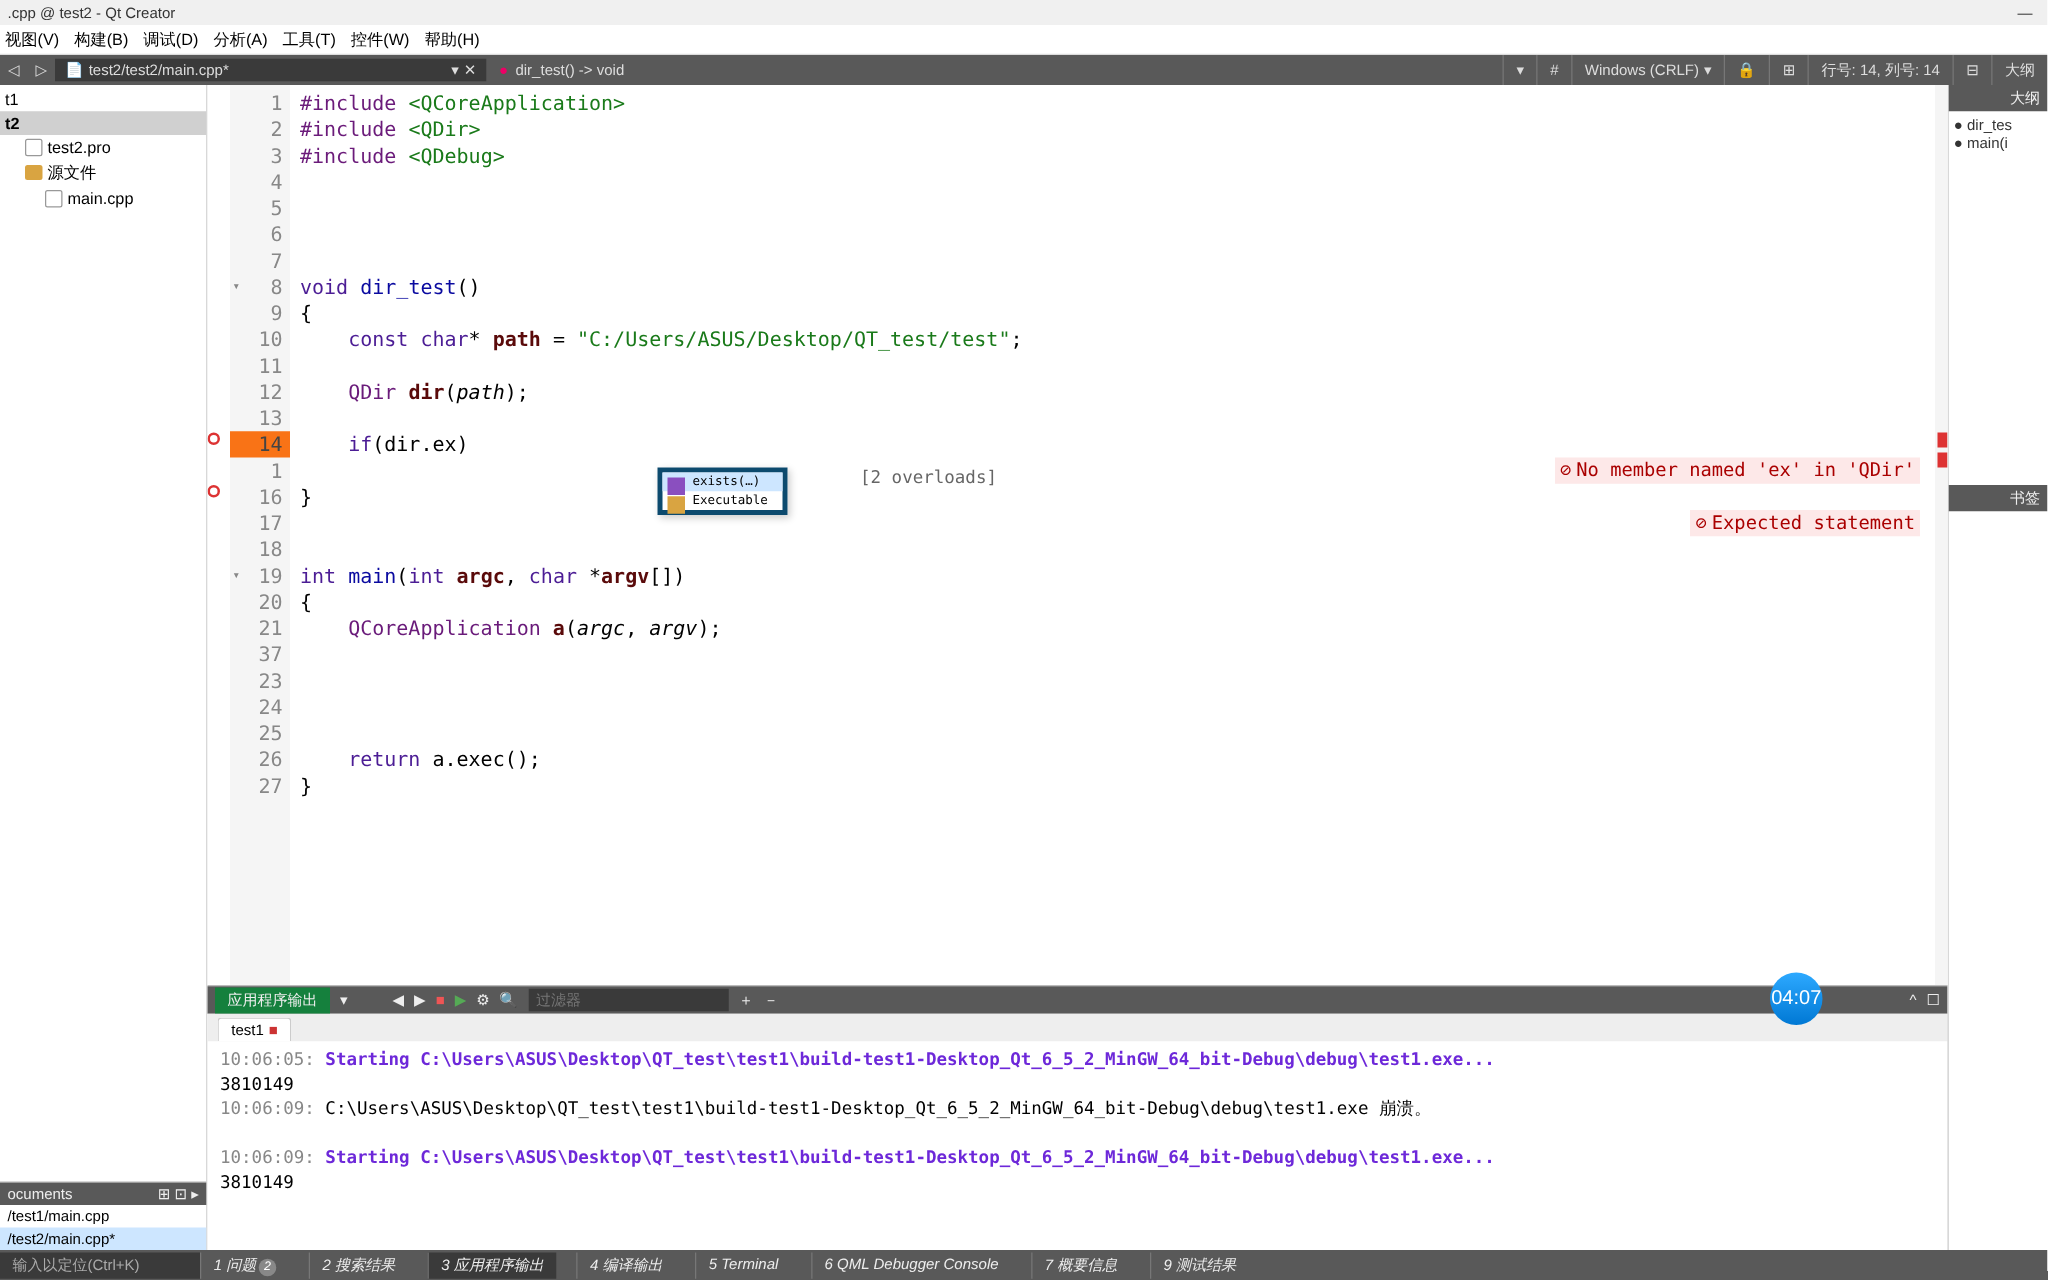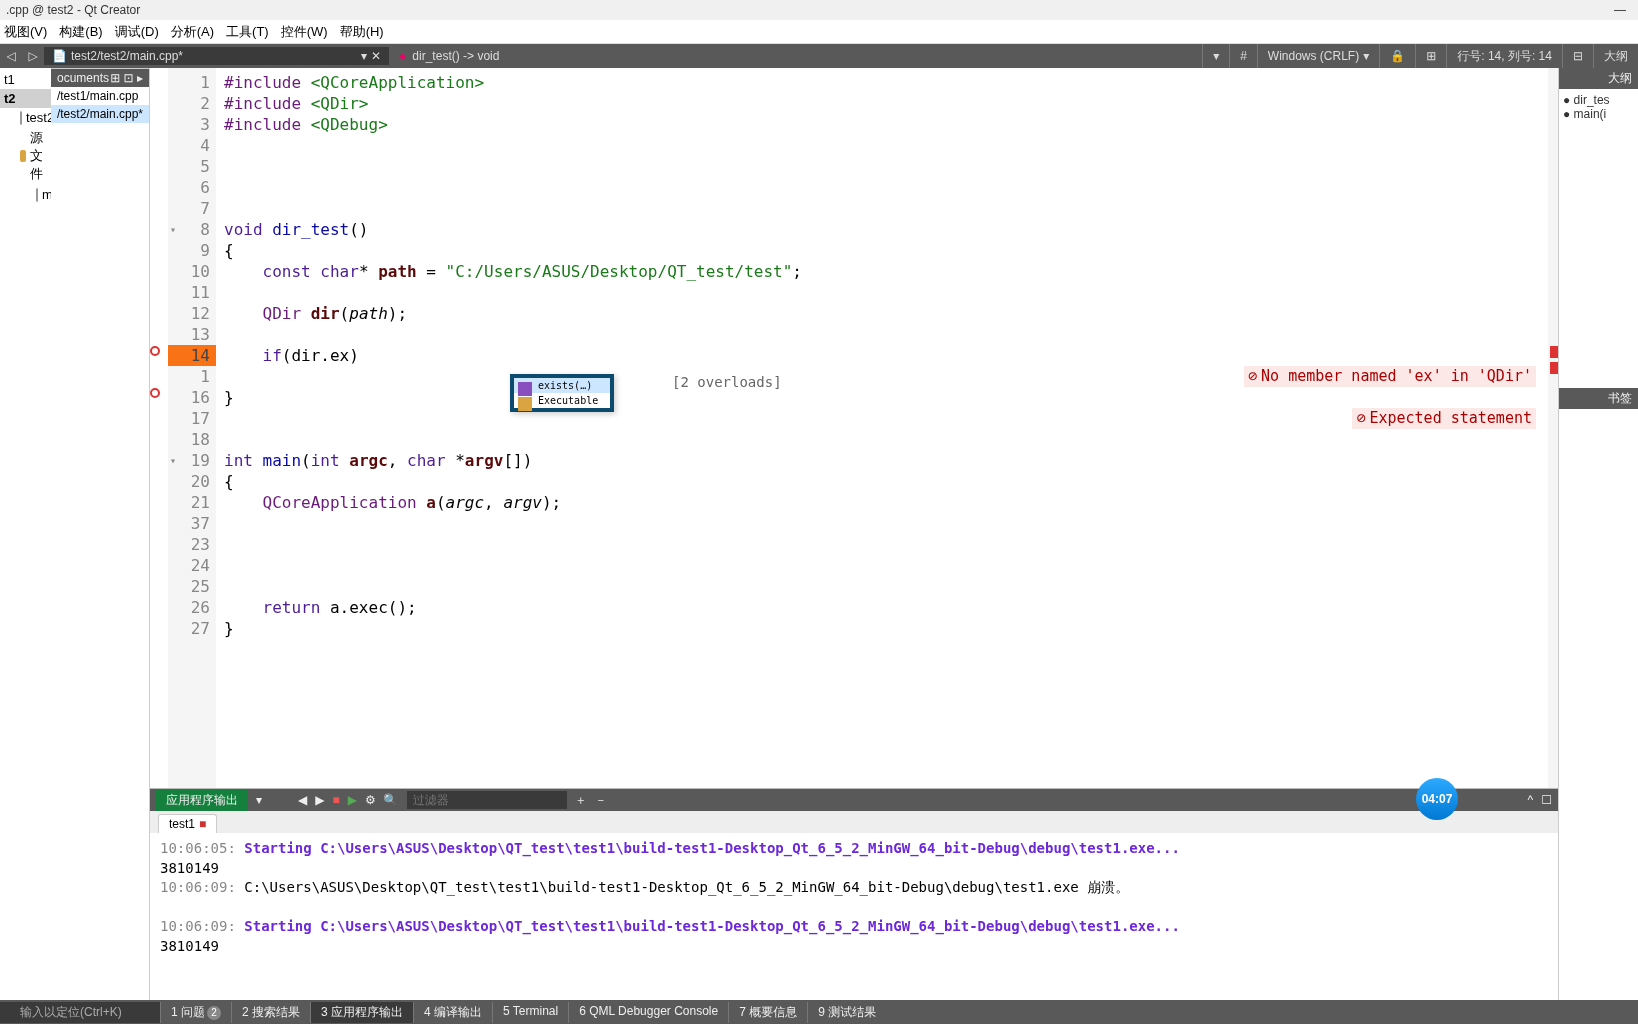--- a/index.html
+++ b/index.html
@@ -8,21 +8,21 @@
 .titlebar { height: 20px; background: #f0f0f0; display: flex; align-items: center; padding: 0 6px; font-size: 12px; color: #333; }
 .menubar { height: 24px; background: #fff; border-bottom: 1px solid #ddd; display: flex; align-items: center; padding: 0 4px; gap: 12px; font-size: 13px; }
 .menubar span { cursor: default; }
 .toolbar { height: 24px; background: #595959; color: #ddd; display: flex; align-items: center; font-size: 12px; }
 .toolbar .icon-btn { width: 22px; height: 22px; display: inline-flex; align-items: center; justify-content: center; cursor: pointer; }
 .toolbar .tab { background: #3a3a3a; padding: 2px 8px; display: flex; align-items: center; gap: 4px; cursor: pointer; margin-right: 2px; }
 .toolbar .crumb { padding: 2px 8px; display: flex; align-items: center; gap: 6px; }
 .toolbar .spacer { flex: 1; }
 .toolbar .status-seg { padding: 0 10px; border-left: 1px solid #777; height: 100%; display: flex; align-items: center; gap: 4px; }
 .main-row { display: flex; flex: 1; min-height: 0; }
-.left-col { width: 150px; display: flex; border-right: 1px solid #ccc; }
+.left-col { width: 166px; display: flex; flex-direction: column; border-right: 1px solid #ccc; }
 .project-tree { flex: 1; overflow: auto; font-size: 13px; padding-top: 2px; }
 .tree-item { padding: 2px 4px 2px 12px; cursor: pointer; display: flex; align-items: center; gap: 4px; }
 .tree-item.sel { background: #d0d0d0; font-weight: bold; }
 .tree-item.bold { font-weight: bold; }
 .file-icon { width: 14px; height: 14px; display: inline-block; border: 1px solid #999; border-radius: 2px; background: #fff; }
 .folder-icon { width: 14px; height: 12px; background: #d9a441; border-radius: 2px; }
 .doc-panel { border-top: 1px solid #ccc; }
 .panel-header { background: #595959; color: #eee; font-size: 12px; padding: 2px 6px; display: flex; align-items: center; justify-content: space-between; }
 .doc-list { font-size: 12px; }
 .doc-list div { padding: 2px 6px; cursor: pointer; }
@@ -59,34 +59,34 @@
 .right-col .body { flex: 1; font-size: 12px; padding: 4px; color: #333; overflow: hidden; }
 .overlay-card { position: absolute; right: 120px; top: 92px; width: 420px; background: #fff; border: 1px solid #ddd; border-radius: 4px; box-shadow: 0 4px 20px rgba(0,0,0,0.15); padding: 0; font-size: 13px; z-index: 50; }
 .overlay-card .ch { text-align: center; color: #888; font-size: 12px; padding: 8px 0 4px; border-bottom: 1px solid #eee; }
 .overlay-card .row1 { display: flex; gap: 12px; padding: 14px; }
 .overlay-card .av { width: 44px; height: 44px; border-radius: 50%; background: #f5a623; display: flex; align-items: center; justify-content: center; font-size: 20px; }
 .overlay-card .tt { font-size: 16px; }
 .overlay-card .desc { padding: 0 14px 8px 70px; color: #666; font-size: 12px; line-height: 1.5; }
 .overlay-card .follow { padding: 0 14px 12px 70px; color: #888; font-size: 12px; }
 .overlay-card .btns { display: flex; gap: 24px; padding: 10px 14px 14px 70px; }
 .overlay-card .btn { color: #555; cursor: pointer; }
-.clock-badge { position: absolute; right: 180px; bottom: 204px; width: 42px; height: 42px; border-radius: 50%; background: linear-gradient(#2da9ff,#0078d4); color: #fff; display: flex; align-items: center; justify-content: center; font-size: 12px; font-weight: bold; z-index: 40; }
+.clock-badge { position: absolute; right: 180px; bottom: 204px; width: 42px; height: 42px; border-radius: 50%; background: linear-gradient(#2da9ff,#0078d4); color: #fff; display: flex; align-items: center; justify-content: center; font-size: 16px; font-weight: normal; z-index: 40; }
 .bottom-panel { height: 212px; border-top: 1px solid #bbb; display: flex; flex-direction: column; background: #fff; }
 .bp-head { background: #595959; color: #eee; font-size: 12px; height: 22px; display: flex; align-items: center; padding: 0 6px; gap: 8px; }
 .bp-head .title { background: #15803d; padding: 2px 10px; }
 .bp-head .filter { background: #3a3a3a; border: none; color: #ddd; padding: 2px 6px; width: 160px; font-size: 12px; }
 .bp-tabs { height: 22px; background: #eee; display: flex; align-items: flex-end; font-size: 12px; padding-left: 8px; gap: 2px; }
 .bp-tabs .t { background: #fff; border: 1px solid #ccc; border-bottom: none; padding: 2px 10px; display: flex; align-items: center; gap: 4px; border-radius: 3px 3px 0 0; }
 .bp-tabs .close { color: #c33; font-weight: bold; cursor: pointer; }
 .bp-body { flex: 1; overflow: auto; font-family: Consolas, monospace; font-size: 14px; padding: 6px 10px; line-height: 1.4; }
 .bp-body .ts { color: #888; }
 .bp-body .bold { font-weight: bold; color: #6d28d9; }
 .footer { height: 24px; background: #595959; color: #eee; display: flex; align-items: center; font-size: 12px; }
-.footer .locator { background: #3a3a3a; padding: 2px 20px; width: 160px; color: #aaa; }
-.footer .tabs { display: flex; gap: 0; }
+.footer .locator { background: #3a3a3a; padding: 2px 10px; width: 160px; color: #aaa; }
+.footer .tabs { display: flex; gap: 16px; font-style: italic; }
 .footer .tab { padding: 2px 10px; cursor: pointer; border-left: 1px solid #777; }
 .footer .tab.act { background: #3a3a3a; }
 .badge-c { display: inline-block; min-width: 14px; height: 14px; border-radius: 7px; background: #888; color: #fff; font-size: 10px; text-align: center; line-height: 14px; padding: 0 3px; margin-left: 2px; }
 svg { display: block; }
 </style>
 </head>
 <body>
 
 <div class="window">
   <div class="titlebar">

